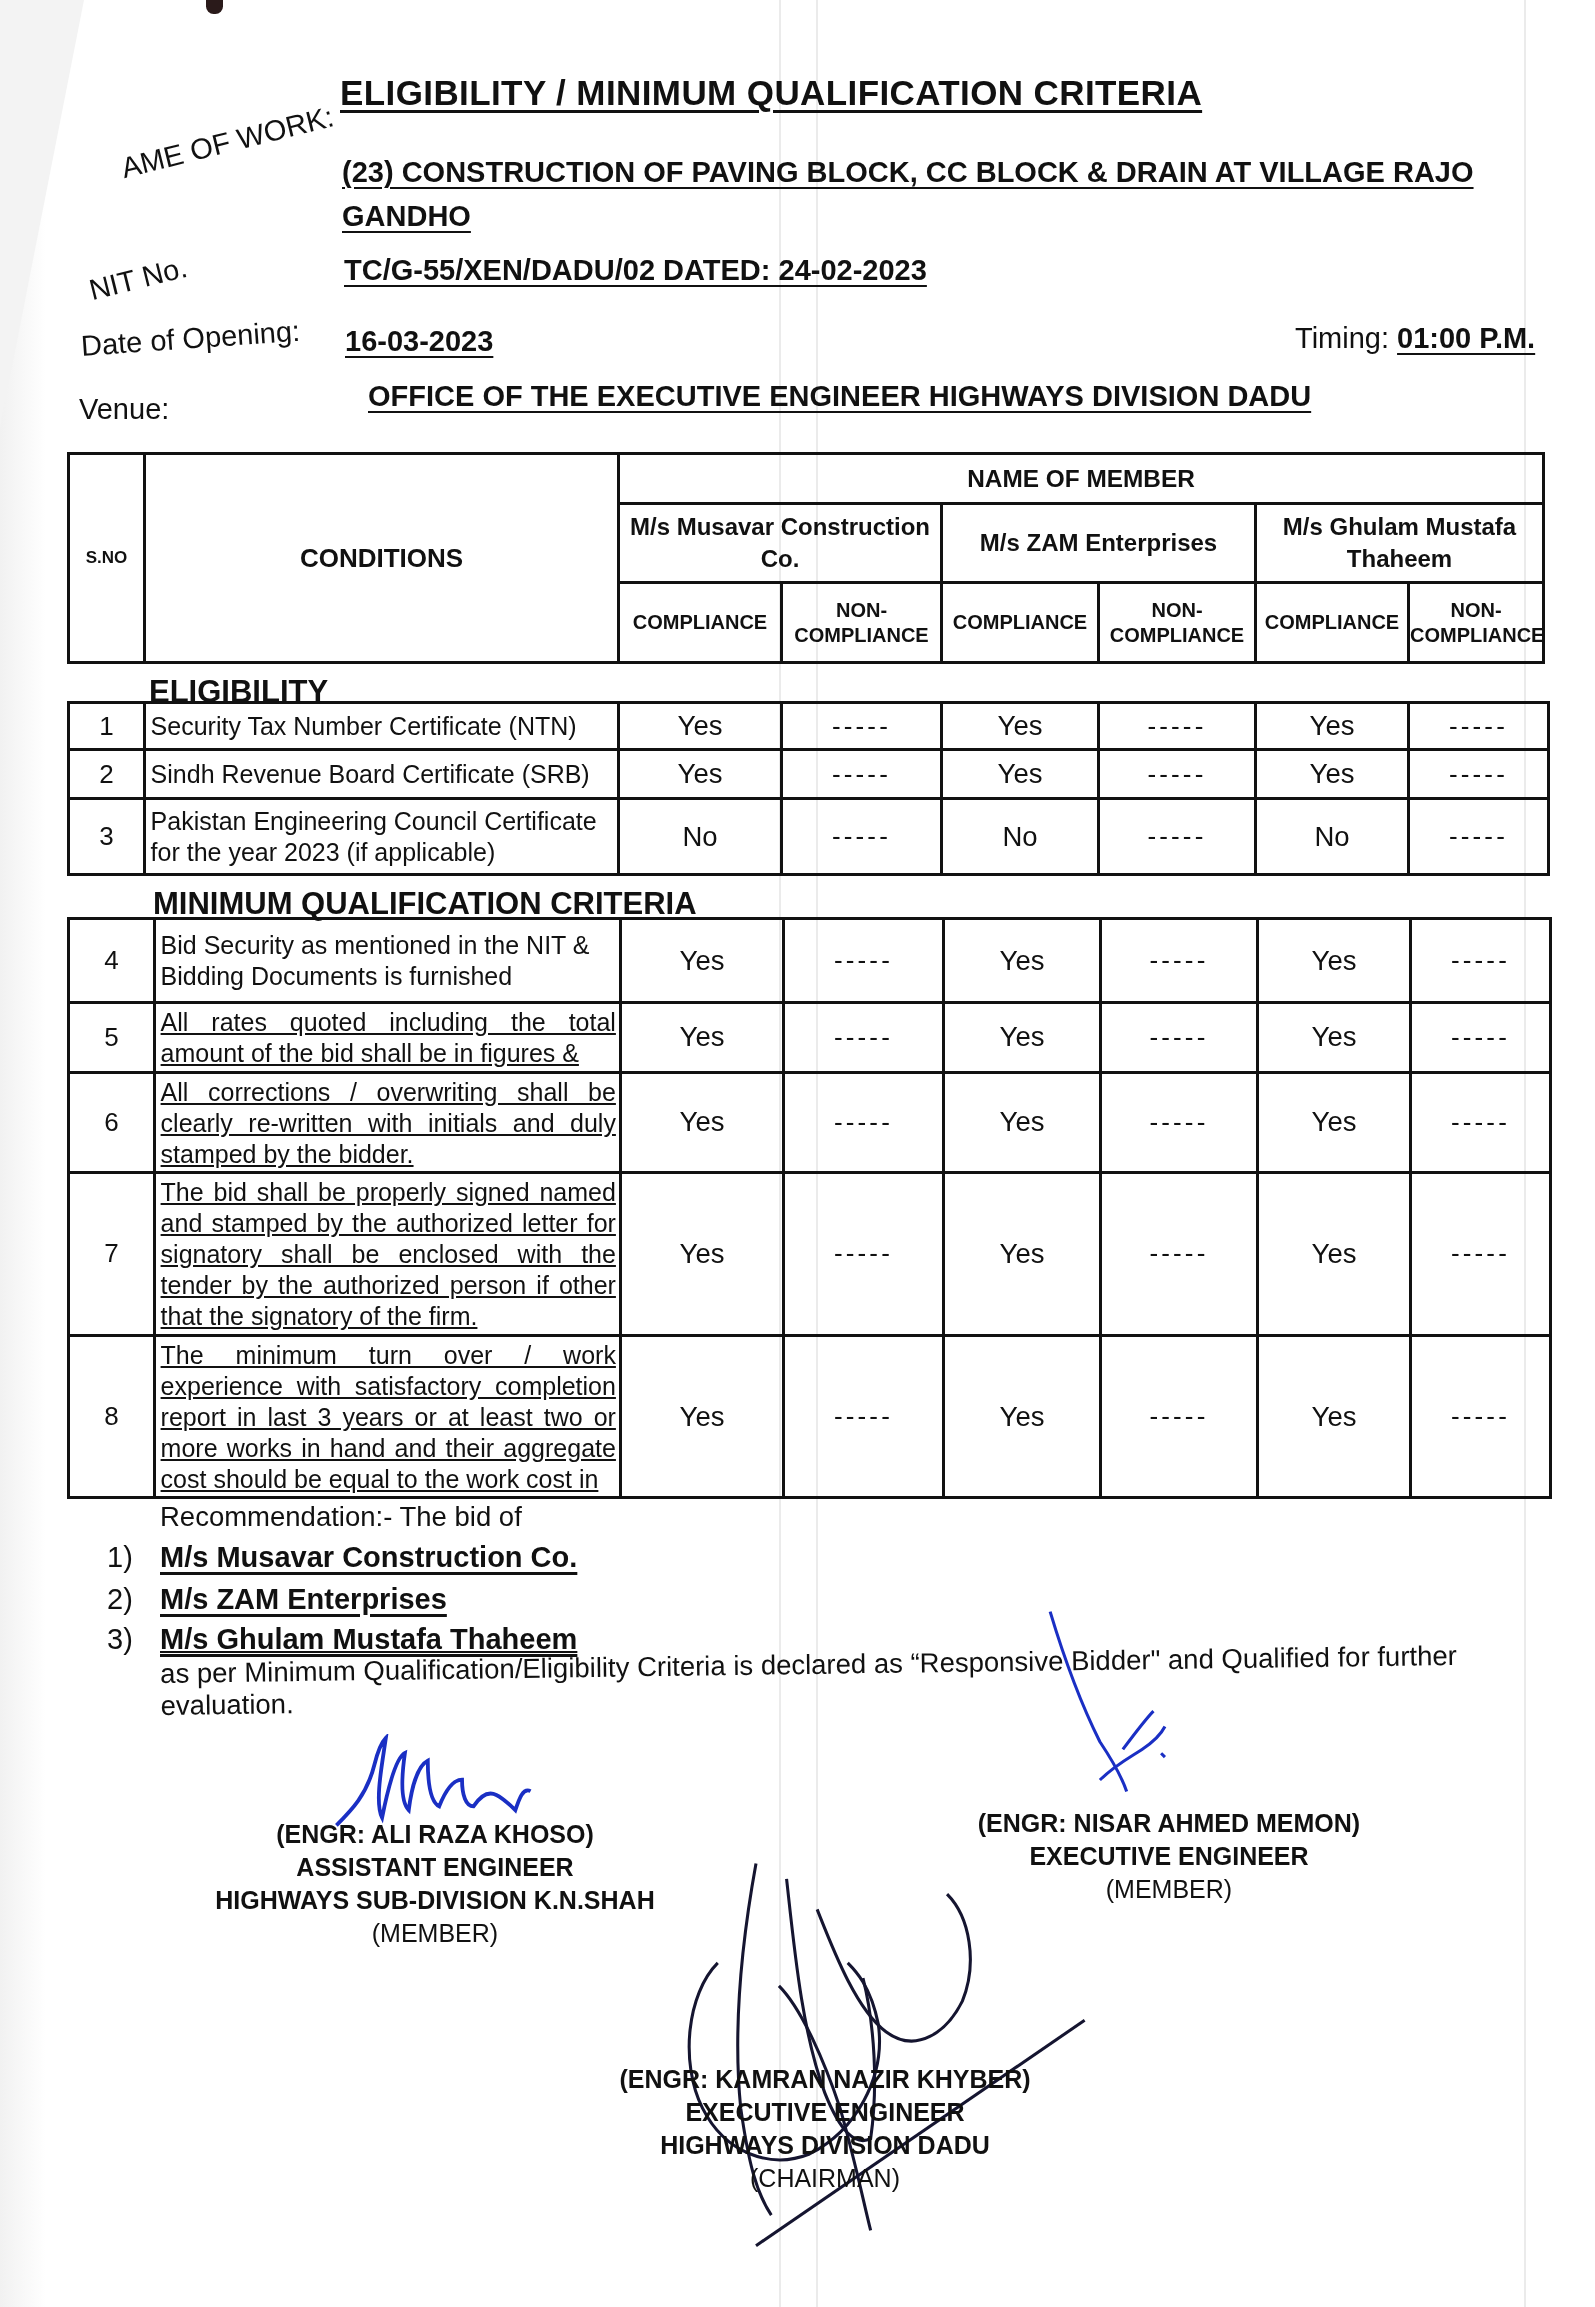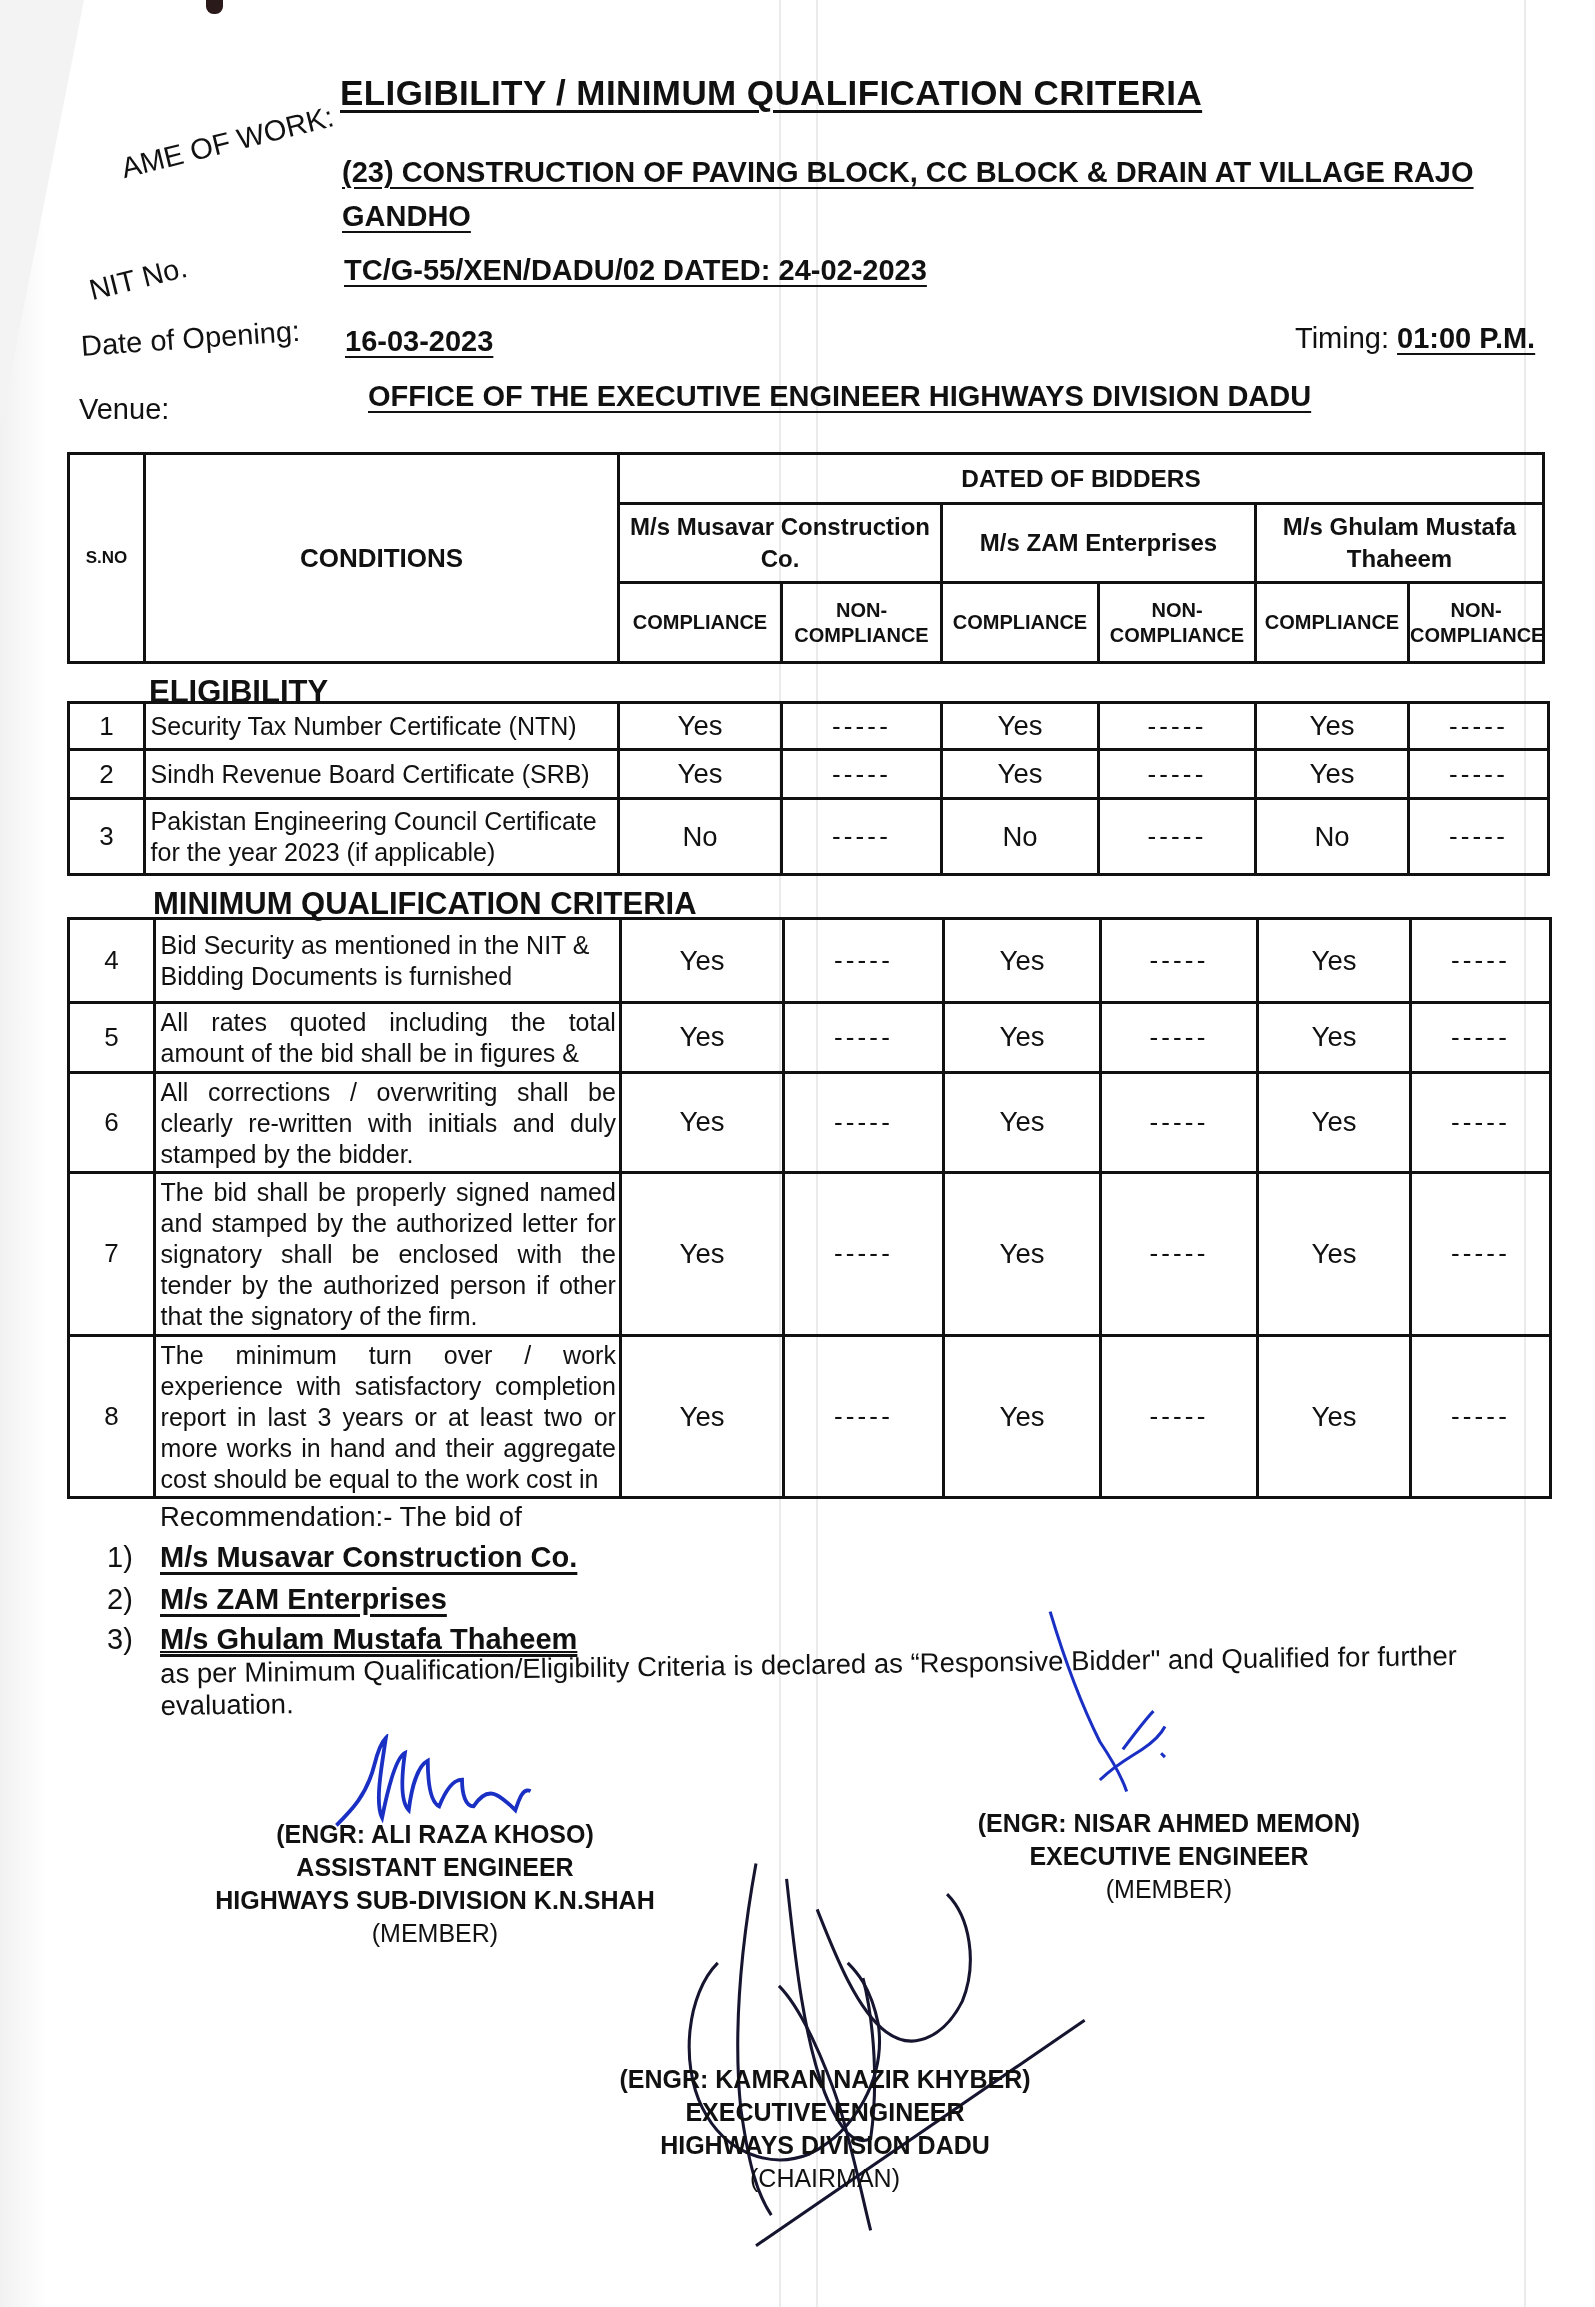--- a/index.html
+++ b/index.html
@@ -48,21 +48,21 @@
   .h-comp { font-size: 20px; line-height: 24.4px; }
 
   .section-title { position: absolute; font-size: 31px; font-weight: bold; }
   #sec-elig { left: 149px; top: 674px; }
   #sec-mqc { left: 153px; top: 886px; }
 
   #elig-table { left: 67px; top: 701px; width: 1480px; }
   #mqc-table { left: 67px; top: 917px; width: 1482px; }
   .grid td.sno { font-size: 26px; }
   .grid td.cond { text-align: left; font-size: 25px; line-height: 31px; padding: 3.1px 3.1px 1.5px 4.6px; }
-  .grid td.cond.justify { text-align: justify; text-align-last: left; }
+  .grid td.cond.justify { text-align: justify; text-align-last: left; text-decoration: underline; }
   .grid td.yes { font-size: 27.5px; }
   .grid td.dash { font-size: 26px; letter-spacing: 3.1px; }
 
   .rec-intro { position: absolute; left: 160px; top: 1501px; font-size: 27.5px; }
   .rec-item { position: absolute; left: 107px; font-size: 29px; font-weight: bold; }
   .rec-num { display: inline-block; width: 53px; font-weight: normal; }
   .rec-name { text-decoration: underline; text-decoration-thickness: 3.1px; text-underline-offset: 5.3px; }
   #rec-1 { top: 1541px; }
   #rec-2 { top: 1583px; }
   #rec-3 { top: 1623px; text-decoration: underline; }
@@ -113,21 +113,21 @@
       <col style="width:160px">
     <col style="width:157px">
       <col style="width:157px">
     <col style="width:153px">
       <col style="width:135px">
   </colgroup>
   <tbody>
       <tr>
     <td class="h-sno" rowspan="3">S.NO</td>
     <td class="h-cond" rowspan="3">CONDITIONS</td>
-    <td class="h-names" colspan="6">DATED OF BIDDERS</td>
+    <td class="h-names" colspan="6">NAME OF MEMBER</td>
   </tr>
   <tr>
     <td class="h-bidder" colspan="2">M/s Musavar Construction Co.</td>
     <td class="h-bidder" colspan="2">M/s ZAM Enterprises</td>
     <td class="h-bidder" colspan="2">M/s Ghulam Mustafa Thaheem</td>
   </tr>
   <tr>
     <td class="h-comp">COMPLIANCE</td>
     <td class="h-comp">NON-COMPLIANCE</td>
     <td class="h-comp">COMPLIANCE</td>

